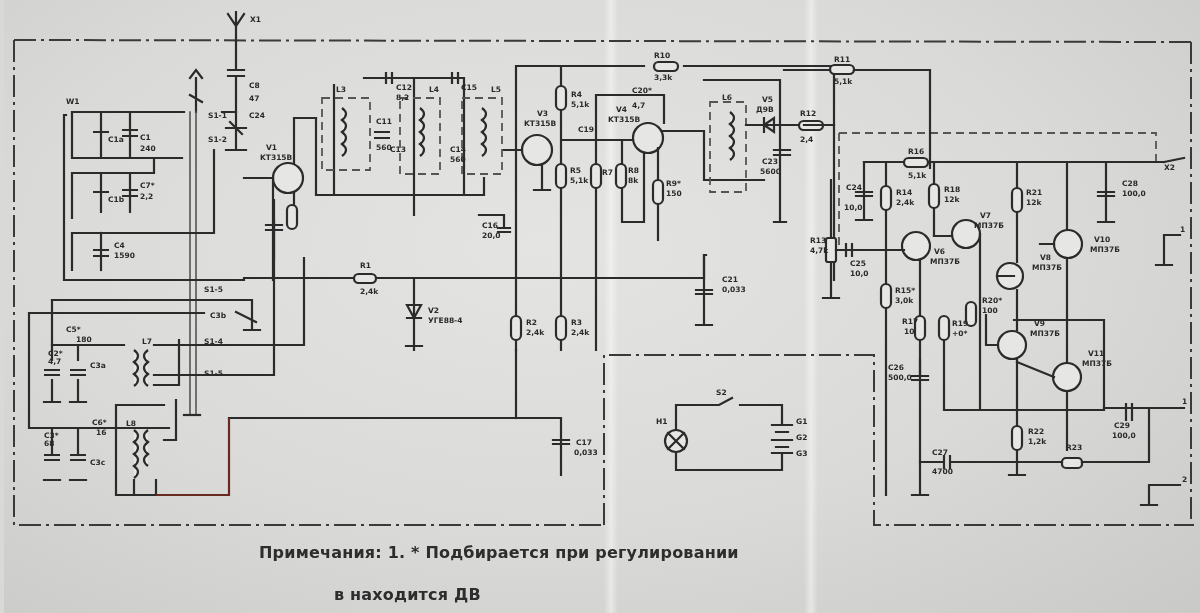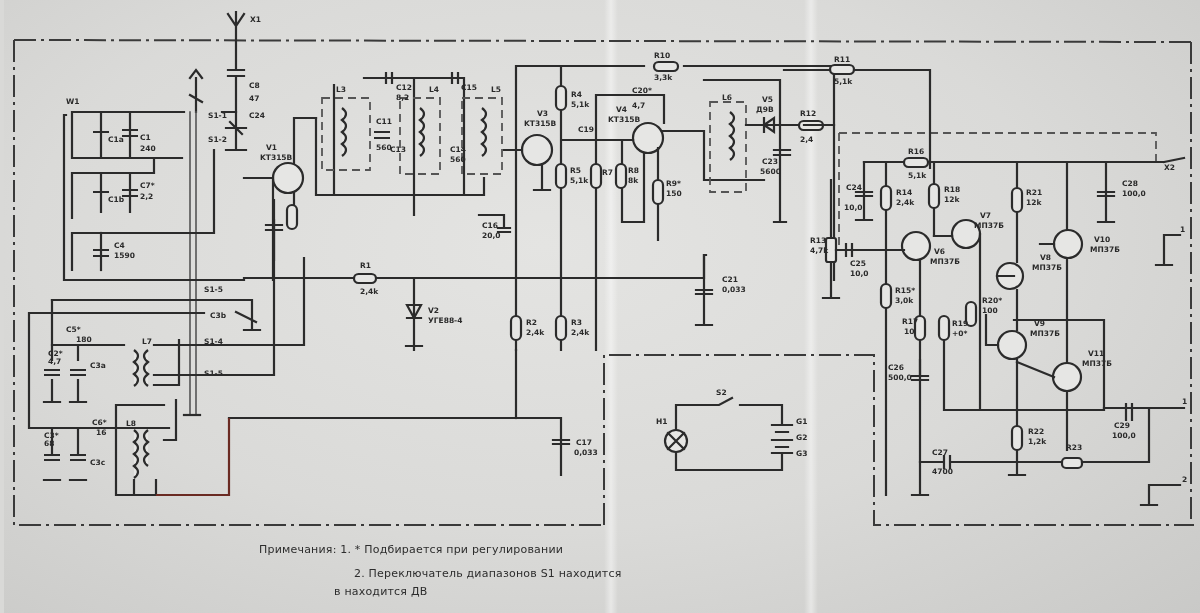--- a/index.html
+++ b/index.html
@@ -9,21 +9,21 @@
            background: radial-gradient(ellipse at 45% 40%, #e4e4e2 0%, #dadad8 55%, #c9c9c7 100%); }
   .fold { position: absolute; top: 0; width: 14px; height: 613px;
           background: linear-gradient(90deg, rgba(255,255,255,0) 0%, rgba(255,255,255,0.45) 50%, rgba(255,255,255,0) 100%); }
   svg text { font-family: "DejaVu Sans", sans-serif; fill: #2a2a2a; font-weight: bold; }
   .wire { stroke: #2b2b2b; stroke-width: 2.2; fill: none; stroke-linecap: square; }
   .wire-red { stroke: #6a2a22; stroke-width: 2.2; fill: none; }
   .dash { stroke: #3a3a3a; stroke-width: 2; fill: none; stroke-dasharray: 22 5 3 5; }
   .dash2 { stroke: #555; stroke-width: 1.8; fill: none; stroke-dasharray: 8 5; }
   .comp { stroke: #2b2b2b; stroke-width: 2.2; fill: #e6e6e4; }
   .lbl { font-size: 7.5px; }
-  .note { position: absolute; font-size: 11px; font-weight: normal; color: #2d2d2d; white-space: nowrap;
+  .note { position: absolute; font-size: 16px; font-weight: bold; color: #2d2d2d; white-space: nowrap;
           letter-spacing: 0.2px; }
 </style>
 </head>
 <body>
 
 <div id="stage">
   <div class="fold" style="left:600px"></div>
   <div class="fold" style="left:800px"></div>
 
   <svg width="1200" height="613" viewBox="0 0 1200 613" xmlns="http://www.w3.org/2000/svg" style="position:absolute;left:0;top:0">
@@ -322,15 +322,14 @@
       <path class="wire" d="M768 425 L788 425 M772 432 L784 432 M768 440 L788 440 M772 447 L784 447 M768 453 L788 453"></path>
       <text x="652" y="424" class="lbl">H1</text>
       <text x="712" y="395" class="lbl">S2</text>
       <text x="792" y="424" class="lbl">G1</text>
       <text x="792" y="440" class="lbl">G2</text>
       <text x="792" y="456" class="lbl">G3</text>
     </g>
   </svg>
 
   <div class="note" style="left:255px;top:543px">Примечания: 1. * Подбирается при регулировании</div>
-  <div class="note" style="left:350px;top:567px">2. Переключатель диапазонов S1 находится</div>
   <div class="note" style="left:330px;top:585px">в находится ДВ</div>
 </div>
 
 </body></html>

